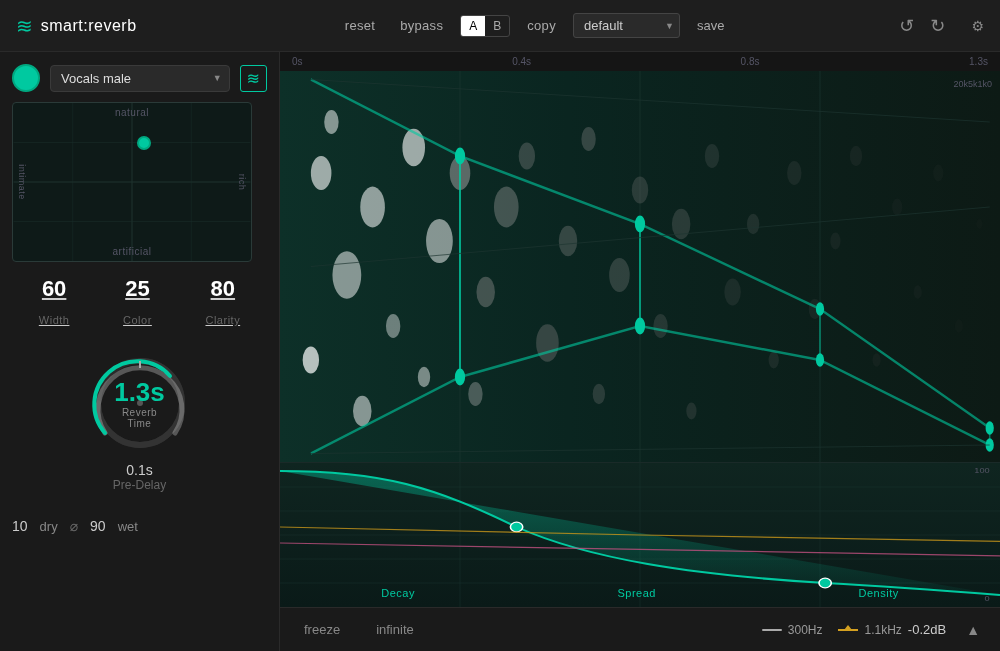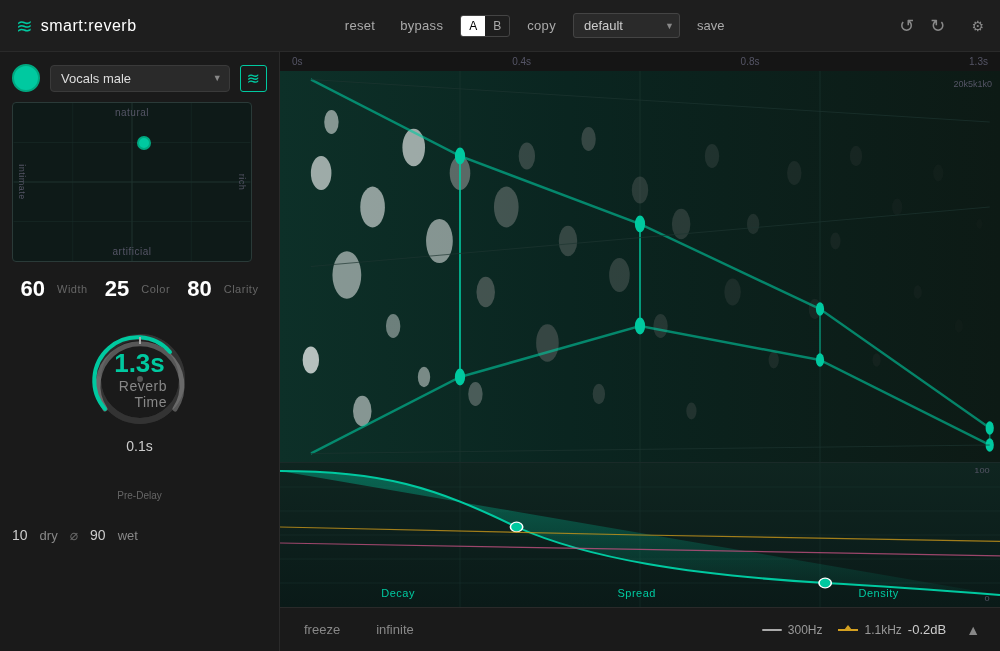--- a/index.html
+++ b/index.html
@@ -264,23 +264,24 @@
     
     .knobs-row {
       display: flex;
       justify-content: space-around;
       align-items: center;
       padding: 4px 0;
     }
 
     .knob-item {
       display: flex;
-      flex-direction: row;
+      flex-direction: column;
       align-items: center;
       gap: 12px;
+      text-decoration: underline;
     }
 
     .knob-value {
       font-size: 22px;
       font-weight: 600;
       color: #ffffff;
     }
 
     .knob-label {
       font-size: 11px;
@@ -316,40 +317,38 @@
     }
 
     .reverb-time-value {
       font-size: 26px;
       font-weight: 700;
       color: #00c9a0;
       line-height: 1.1;
     }
 
     .reverb-time-label {
-      font-size: 14px;
+      font-size: 10px;
       color: #888;
       letter-spacing: 0.5px;
-      text-align: right;
     }
 
     .pre-delay-text {
       margin-top: 4px;
       text-align: center;
     }
 
     .pre-delay-value {
       font-size: 14px;
       color: #ccc;
     }
 
     .pre-delay-label {
-      font-size: 10px;
+      font-size: 12px;
       color: #666;
-      margin-top: 36px;
     }
 
     
     .bottom-left {
       display: flex;
       align-items: center;
       gap: 12px;
       padding: 8px 0 4px 0;
     }
 

